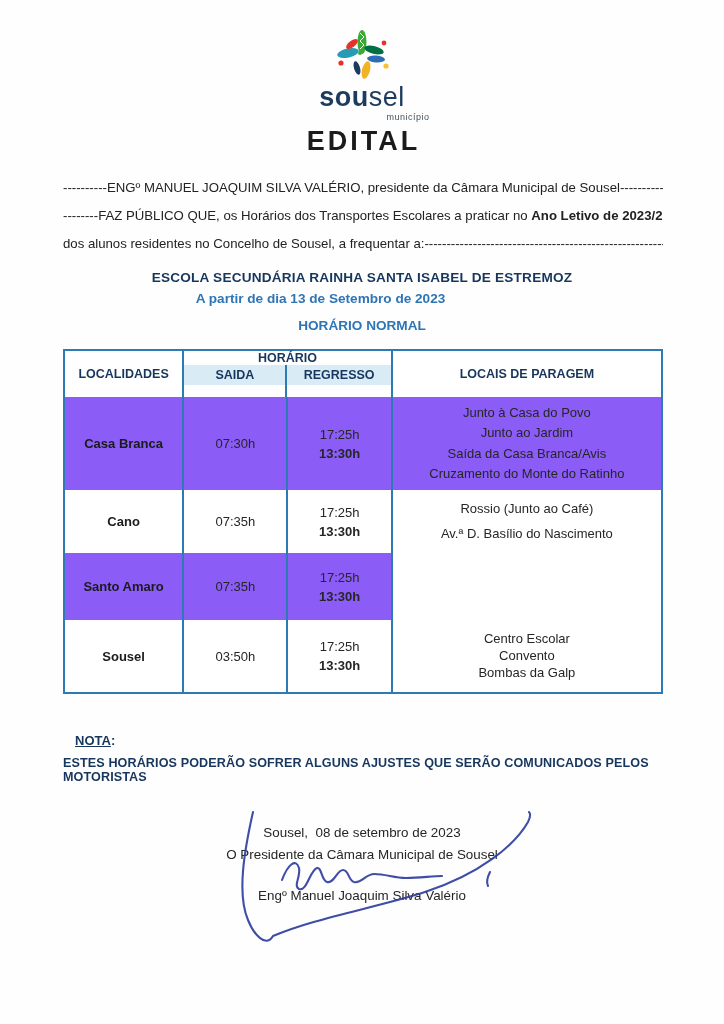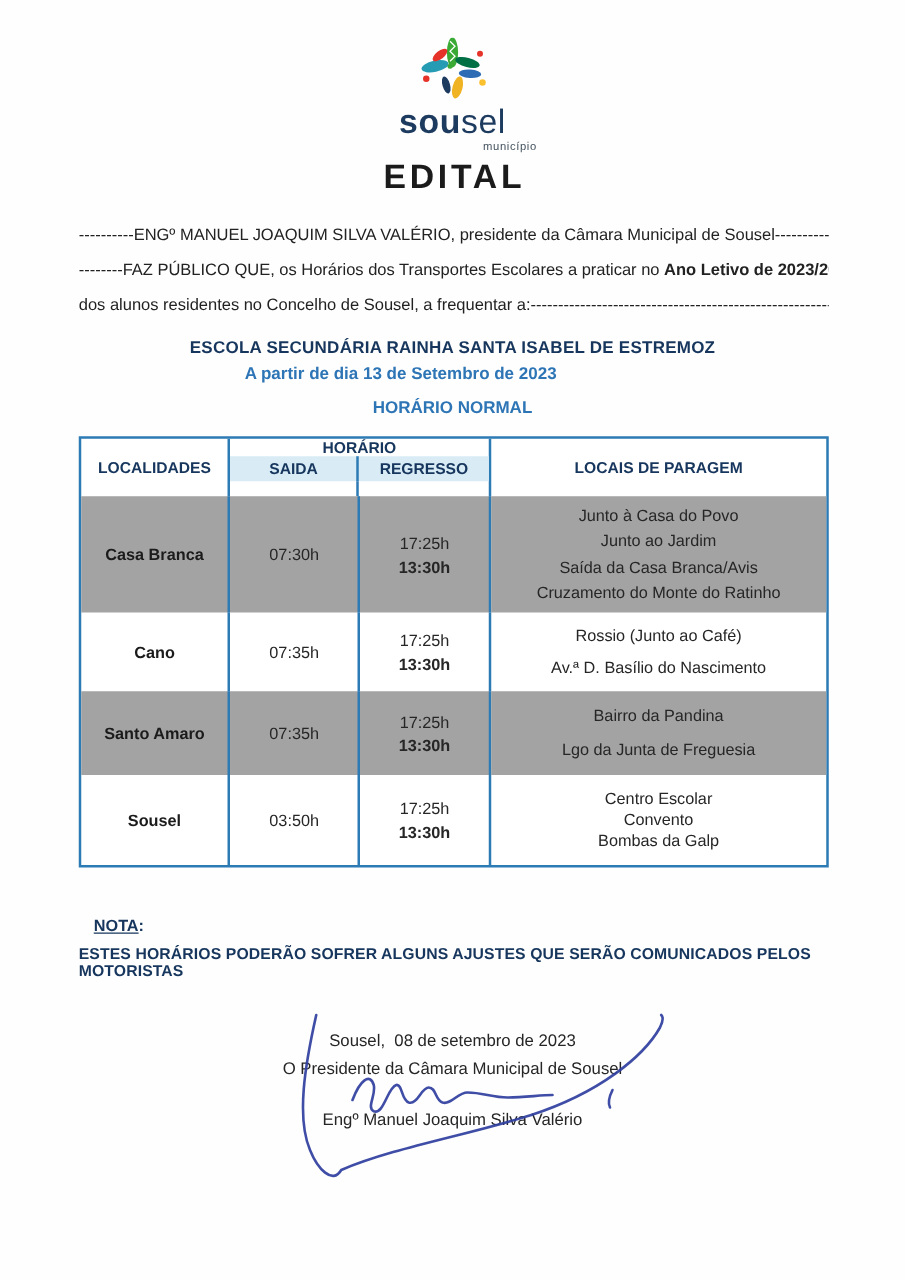--- a/index.html
+++ b/index.html
@@ -49,21 +49,21 @@
   .thead .c1, .thead .c4 { display:flex; align-items:center; justify-content:center; }
   .h-strip { height:14px; display:flex; align-items:center; justify-content:center; font-size:12.5px; }
   .h-band { height:20px; display:flex; background:#d9ecf6; }
   .h-band > div { width:50%; display:flex; align-items:center; justify-content:center; }
   .h-band .bl { border-right:2px solid #2d7bb5; }
   .h-bottom { flex:1; display:flex; }
   .h-bottom > div { width:50%; }
   .h-bottom .bl { border-right:2px solid #2d7bb5; }
 
   .brow { font-size:13px; color:#262626; }
-  .brow.shaded .cell { background:#a3a3a3;text-align:right; }
+  .brow.shaded .cell { background:#8b5cf6;text-align:right; }
   .cell { display:flex; align-items:center; justify-content:center; }
   .loc-name { font-weight:bold; color:#1b1b1b; }
   .regresso-cell { flex-direction:column; line-height:19px; }
   .ret2 { font-weight:bold; }
   .stops { flex-direction:column; justify-content:space-around; padding:6px 4px; }
   .stops .stop { line-height:16px; }
 
   .r-h1 { height:93px; }
   .r-h2 { height:63px; }
   .r-h3 { height:67px; }
@@ -167,24 +167,20 @@
       </div>
     </div>
 
     <div class="trow brow shaded r-h3">
       <div class="c1 cell loc-name">Santo Amaro</div>
       <div class="c2 cell">07:35h</div>
       <div class="c3 cell regresso-cell">
         <span>17:25h</span>
         <span class="ret2">13:30h</span>
       </div>
-      <div class="c4 cell stops">
-        <div class="stop">Bairro da Pandina</div>
-        <div class="stop">Lgo da Junta de Freguesia</div>
-      </div>
     </div>
 
     <div class="trow brow r-h4">
       <div class="c1 cell loc-name">Sousel</div>
       <div class="c2 cell">03:50h</div>
       <div class="c3 cell regresso-cell">
         <span>17:25h</span>
         <span class="ret2">13:30h</span>
       </div>
       <div class="c4 cell stops" style="padding:10px 4px;">

